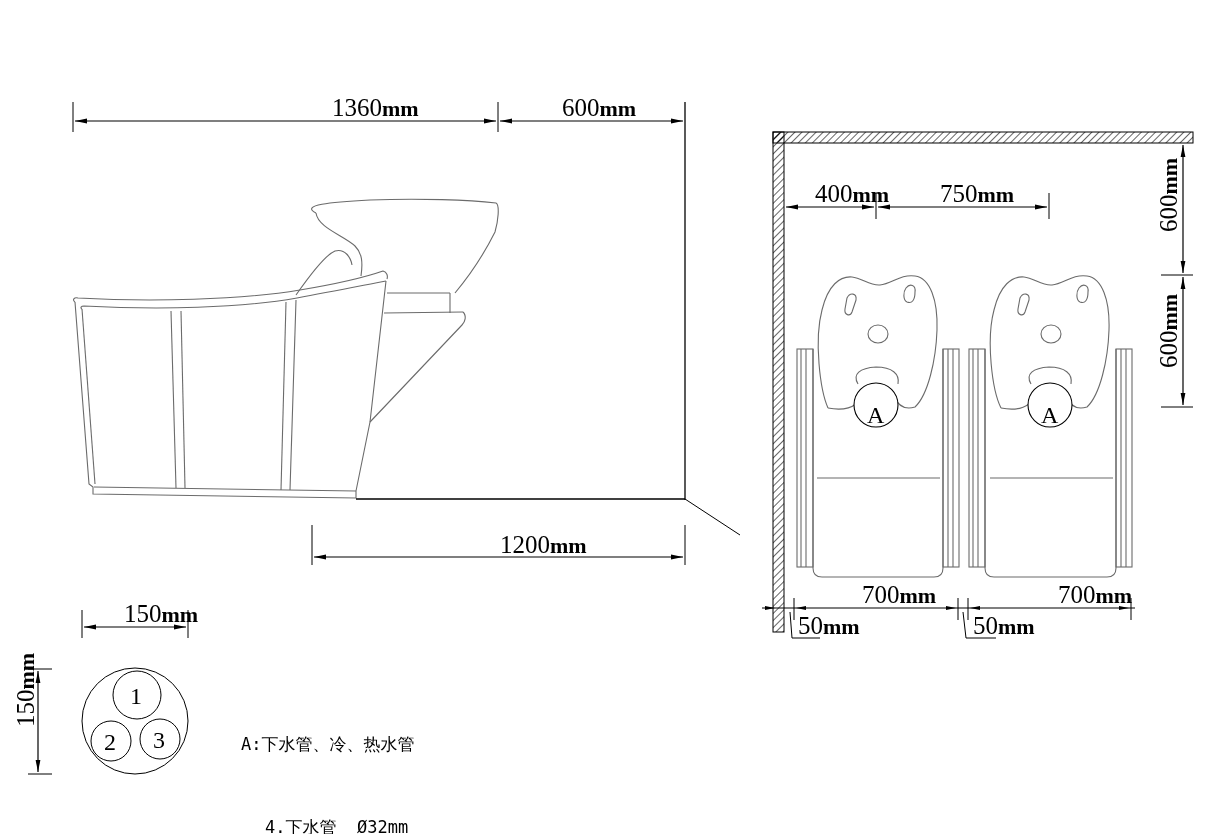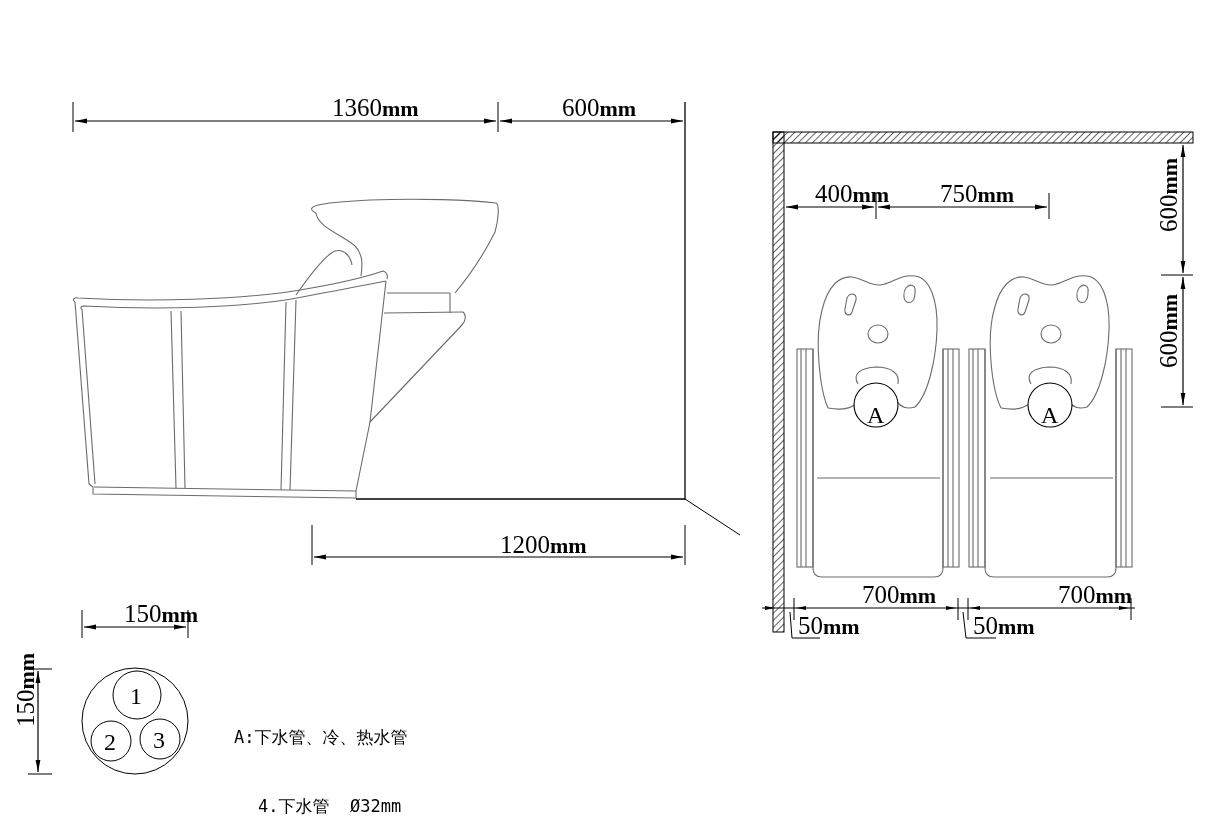--- a/index.html
+++ b/index.html
@@ -2,21 +2,21 @@
 <html><head>
 <meta charset="utf-8">
 <style>
   html, body { margin: 0; padding: 0; background: #ffffff; }
   #canvas { position: relative; width: 1226px; height: 834px; overflow: hidden; background: #ffffff; }
   svg { position: absolute; left: 0; top: 0; }
   .dim-text { font-family: "Liberation Serif", "DejaVu Serif", serif; font-size: 25px; fill: #000; }
   .dim-text .mm { font-weight: bold; font-size: 22px; }
   .circ-text { font-family: "Liberation Serif", serif; font-size: 24px; fill: #000; }
   .legend { position: absolute; left: 234px; top: 680px; font-family: "DejaVu Sans Mono", "Liberation Mono", monospace; font-size: 17px; line-height: 23px; color: #000; white-space: pre; }
-  .legend div { margin: 0; }
+  .legend div { margin: 7px; }
   .legend .indent { padding-left: 24px; }
 </style>
 </head>
 <body>
 
 <div id="canvas">
 <svg width="1226" height="834" viewBox="0 0 1226 834">
   <defs>
     <pattern id="hatch" patternUnits="userSpaceOnUse" width="5" height="5" patternTransform="rotate(45)">
       <line x1="0" y1="0" x2="0" y2="5" stroke="#000" stroke-width="1.2"></line>

